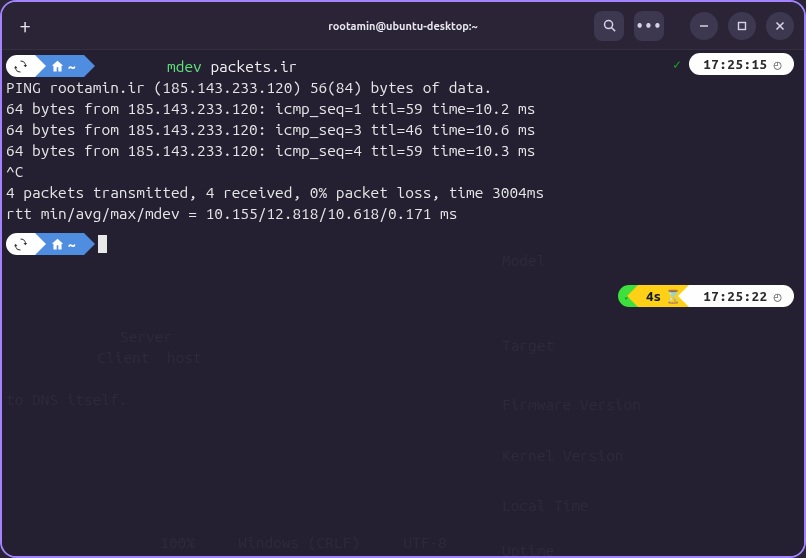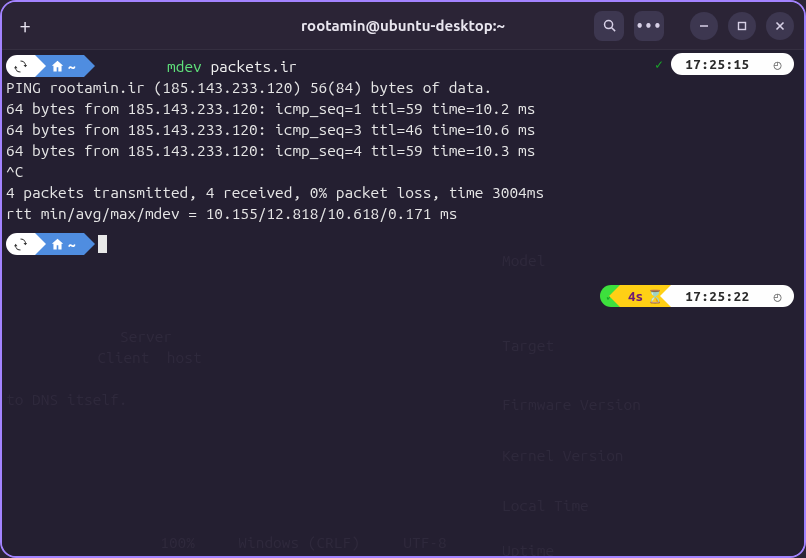--- a/index.html
+++ b/index.html
@@ -1,21 +1,21 @@
 <!DOCTYPE html>
 <html><head>
 <meta charset="utf-8">
 <style>
   html,body{margin:0;padding:0;width:806px;height:558px;font-family:"Ubuntu Mono","DejaVu Sans Mono",monospace;background:#2b2436;overflow:hidden}
   *{box-sizing:border-box}
   .window{width:806px;height:558px;border:2px solid #a383ff;border-radius:16px;overflow:hidden;background:#2d2939;display:flex;flex-direction:column}
   
   .titlebar{height:48px;background:#2b2436;display:flex;align-items:center;padding:0 10px;position:relative;border-bottom:1px solid rgba(255,255,255,.05)}
   .newtab{width:26px;height:26px;border-radius:4px;display:flex;align-items:center;justify-content:center;color:#e7e3ef;font-size:20px;line-height:1}
-  .title{position:absolute;left:0;right:0;text-align:center;color:#e9e6ef;font-weight:600;font-size:15px;font-family:"Ubuntu",sans-serif;pointer-events:none}
+  .title{position:absolute;left:0;right:0;text-align:center;color:#e9e6ef;font-weight:600;font-size:11px;font-family:"Ubuntu",sans-serif;pointer-events:none}
   .right-controls{margin-left:auto;display:flex;gap:10px;align-items:center}
   .tbbtn{width:30px;height:30px;border-radius:8px;background:#3d3750;display:flex;align-items:center;justify-content:center;color:#d7d0e6}
   .winbtn{width:28px;height:28px;border-radius:50%;display:flex;align-items:center;justify-content:center;background:#3d3750;color:#d7d0e6}
   .winbtn svg{display:block}
   
   .term{flex:1;background:#241f31;color:#e6e6e6;font-size:15.5px;line-height:21px;padding:2px 2px 2px 2px;overflow:hidden;position:relative}
   .line{white-space:pre;padding-left:2px}
   
   .ps{display:flex;align-items:center;height:22px;margin:3px 0 0 2px}
   .seg{display:inline-flex;align-items:center;height:22px;padding:0 8px;font-size:13.5px;position:relative;font-weight:600}
@@ -25,23 +25,23 @@
   .white .arr-r{border-left:11px solid #fff;z-index:2}
   .blue{background:#4f8de0;color:#fff;padding-left:16px}
   .blue .arr-r{border-left:11px solid #4f8de0}
   .cmd{margin-left:14px;white-space:pre}
   .cmd .ping{color:#5fe07a}
   .cmd .arg{color:#f0f0f0}
   .rps{position:absolute;display:flex;align-items:center;height:22px}
   .rps.row1{top:3px;right:10px}
   .rps.row2{top:235px;right:10px}
   .green{background:#3de03d;color:#0b3;padding:0 6px;border-radius:0}
-  .yellow{background:#ffd015;color:#701a75;padding:0 8px}
+  .yellow{background:#ffd015;color:#0f172a;padding:0 8px}
   .yellow .arr-l{border-right:11px solid #ffd015}
-  .timepill{background:#fefefe;color:#2a2a2a;padding:0 12px 0 14px;border-radius:0 11px 11px 0;font-weight:600;letter-spacing:.5px;display:inline-flex;align-items:center;gap:24px}
+  .timepill{background:#fefefe;color:#2a2a2a;padding:0 12px 0 14px;border-radius:0 11px 11px 0;font-weight:600;letter-spacing:.5px;display:inline-flex;align-items:center;gap:6px}
   .clockicon{font-size:13px;color:#6b6b6b}
   .check{color:#19a52a;font-weight:700}
   .hg{font-size:13px}
   .cursor{display:inline-block;width:9px;height:18px;background:#e8e8e8;vertical-align:-3px;margin-left:14px}
   
   .ghost{position:absolute;background:transparent;color:rgba(220,210,235,.06);font-size:15.5px;white-space:pre;pointer-events:none}
   .recycle{display:inline-block;width:13px;height:13px;vertical-align:-1px}
   .home{display:inline-block;width:13px;height:13px;vertical-align:-2px;margin-right:4px}
 </style>
 </head>

